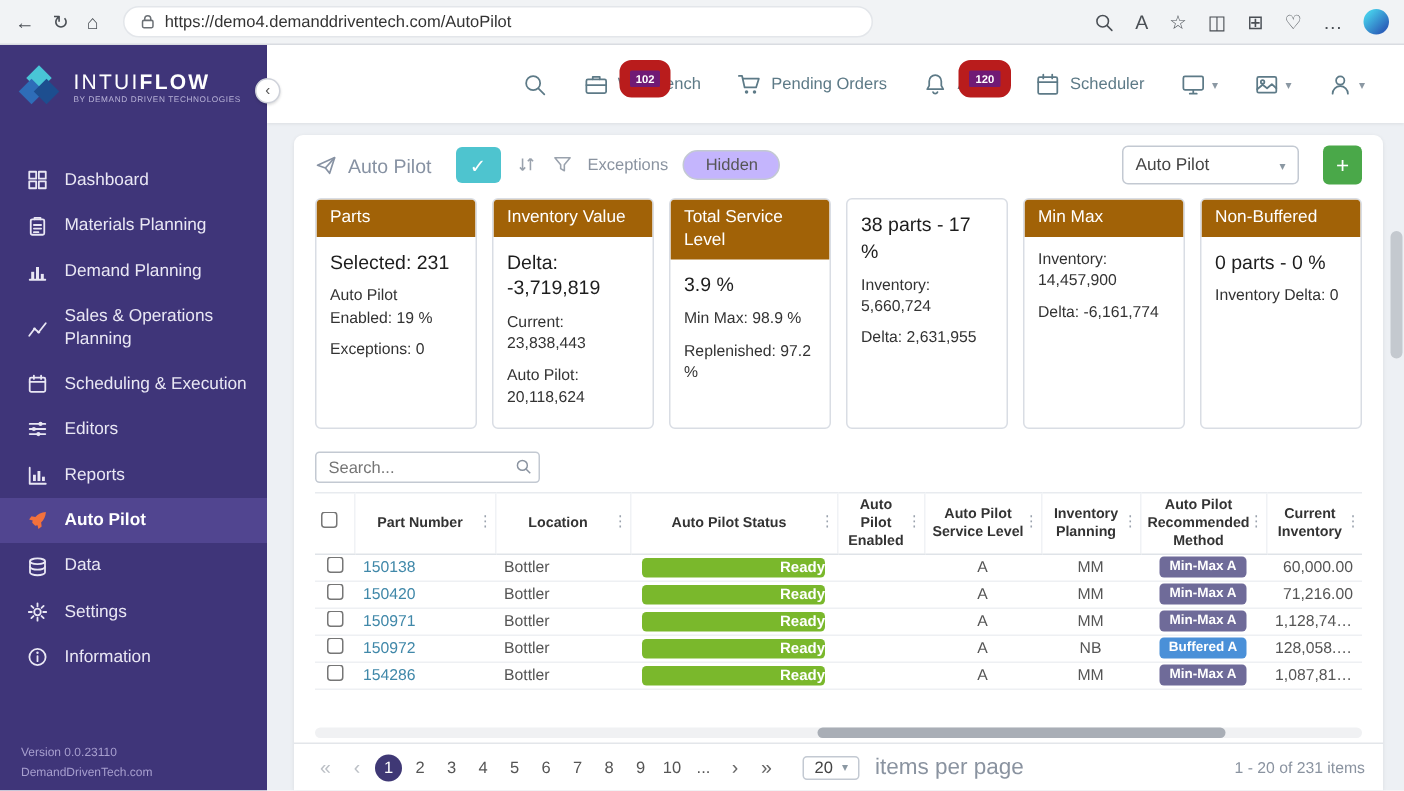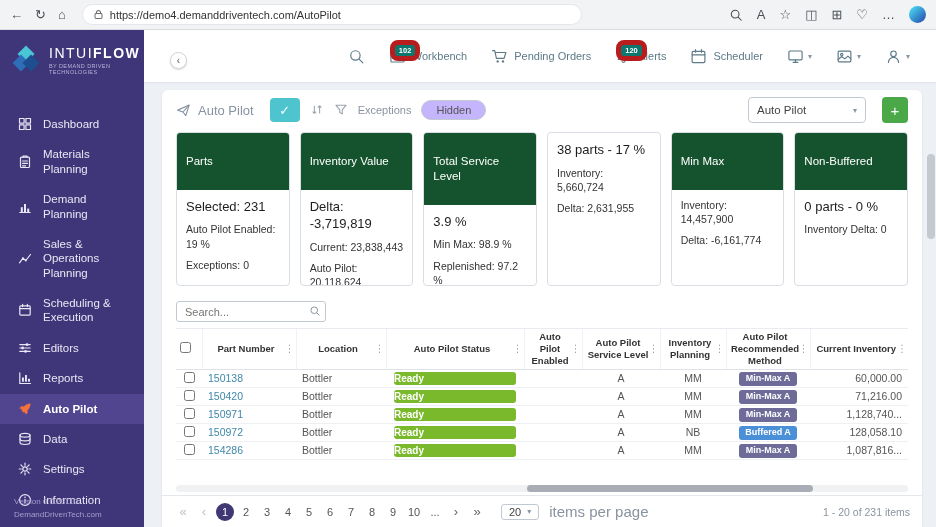--- a/index.html
+++ b/index.html
@@ -13,21 +13,21 @@
   .address-bar{flex:1;max-width:500px;height:21px;background:#fff;border:1px solid #e3e6ea;border-radius:11px;display:flex;align-items:center;gap:6px;padding:0 10px;font-size:11px;color:#333;margin-left:4px;white-space:nowrap;overflow:hidden}
   .address-bar svg{stroke:#6b7075;fill:none;stroke-width:1.1;flex:none}
   .b-right{margin-left:auto;display:flex;align-items:center;gap:14px;color:#4a4f55}
   .b-right .hsvg{width:14px;height:14px;stroke:#4a4f55;fill:none;stroke-width:1.2}
   .avatar{width:17px;height:17px;border-radius:50%;background:linear-gradient(135deg,#45c7e8 20%,#2c63bb 80%)}
 
   
   .app{display:flex;height:497px;position:relative}
 
   
-  .sidebar{width:144px;background:#3f3579;color:#e9e7f4;position:relative;flex:none}
+  .sidebar{width:178px;background:#3f3579;color:#e9e7f4;position:relative;flex:none}
   .logo-row{display:flex;gap:9px;padding:15px 12px 10px 14px;align-items:center}
   .logo-mark{position:relative;width:26px;height:26px;flex:none}
   .logo-mark i{position:absolute;width:12px;height:12px;transform:rotate(45deg)}
   .lm1{left:6px;top:1px;background:#49c5d6}
   .lm2{left:1px;top:10px;background:#2e6db8}
   .lm3{left:11px;top:10px;background:#1d4e8f}
   .logo-t1{font-size:14px;letter-spacing:1.5px;color:#fff}
   .logo-t1 b{font-weight:bold}
   .logo-sub{font-size:5.5px;color:#b9b3d8;letter-spacing:.4px;margin-top:2px}
   .nav{margin-top:24px}
@@ -37,21 +37,21 @@
   .nav-item.active svg{color:#f4713c}
   .sidebar-footer{position:absolute;bottom:5px;left:14px;font-size:8px;color:#a79fce;line-height:1.6}
   .collapse-btn{position:absolute;left:170px;top:22px;width:17px;height:17px;border-radius:50%;background:#fff;border:1px solid #cfd2da;color:#555;font-size:10px;display:flex;align-items:center;justify-content:center;z-index:9;cursor:pointer;box-shadow:0 1px 2px rgba(0,0,0,.15)}
 
   
   .main{flex:1;display:flex;flex-direction:column;min-width:0}
   .app-header{height:52px;background:#fff;box-shadow:0 1px 2px rgba(0,0,0,.06);display:flex;align-items:center;justify-content:flex-end;gap:24px;padding-right:26px;position:relative;z-index:2}
   .hsvg{width:17px;height:17px;stroke:currentColor;fill:none;stroke-width:1.1;stroke-linecap:round;stroke-linejoin:round}
   .hnav{display:flex;align-items:center;gap:6px;font-size:11px;color:#5d7a87;cursor:pointer}
   .hicon{position:relative;color:#5d7a87}
-  .hbadge{position:absolute;top:-8px;left:1px;background:#0f766e;color:#fff;font-size:7.5px;font-weight:bold;padding:1px 4px;border-radius:8px;border:5px solid #b91c1c;line-height:1.2}
+  .hbadge{position:absolute;top:-8px;left:24px;background:#701a75;color:#fff;font-size:7.5px;font-weight:bold;padding:1px 4px;border-radius:8px;border:7px solid #b91c1c;line-height:1.2}
   .dd{display:flex;align-items:center;gap:4px;color:#5d7a87;cursor:pointer}
   .caret{font-size:8px;color:#8b98a3}
 
   .content{flex:1;background:#edf0f4;padding:8px 14px 0 18px;display:flex;min-height:0}
   .panel{flex:1;background:#fff;border-radius:6px 6px 0 0;box-shadow:0 1px 3px rgba(0,0,0,.08);display:flex;flex-direction:column;overflow:hidden}
 
   
   .toolbar{height:40px;display:flex;align-items:center;gap:10px;padding:0 14px;flex:none}
   .tb-title{display:flex;align-items:center;gap:7px;color:#8792a3;font-size:13px}
   .tb-title svg{width:15px;height:15px;stroke:#8792a3;fill:none;stroke-width:1.2;stroke-linejoin:round}
@@ -60,21 +60,21 @@
   .tb-ico svg{width:14px;height:14px;stroke:currentColor;fill:none;stroke-width:1.2;stroke-linejoin:round}
   .tb-label{font-size:11px;color:#8a93a0}
   .pill{border:1px solid #c3c9d2;border-radius:11px;padding:3px 14px;font-size:11px;color:#555;background:#c4b5fd;cursor:pointer}
   .tb-spacer{flex:1}
   .tb-select{display:flex;align-items:center;justify-content:space-between;width:118px;height:26px;border:1px solid #c3c9d2;border-radius:4px;padding:0 8px;font-size:11.5px;color:#444;cursor:pointer}
   .plus-btn{width:26px;height:26px;border-radius:4px;background:#4aa849;color:#fff;font-size:15px;display:flex;align-items:center;justify-content:center;cursor:pointer;margin-left:6px}
 
   
   .cards{display:flex;gap:10px;padding:2px 14px 10px;flex:none}
   .card{flex:1;border:1px solid #d9dde4;border-radius:4px;background:#fff;height:154px;overflow:hidden}
-  .card-h{background:#14532d;color:#fff;font-size:11.5px;padding:21px 9px;line-height:1.3}
+  .card-h{background:#a16207;color:#fff;font-size:11.5px;padding:5px 9px;line-height:1.3}
   .card-b{padding:8px 9px;font-size:10.5px;color:#333;line-height:1.35}
   .card-primary{font-size:13px;color:#1d1d1d;margin-bottom:7px}
   .card-line{margin-bottom:7px}
 
   
   .search-row{padding:5px 14px 6px;flex:none}
   .search-wrap{position:relative;width:150px}
   .search-wrap input{width:150px;height:21px;border:1px solid #c3c9d2;border-radius:3px;padding:0 22px 0 8px;font-size:11px;font-family:"Liberation Sans",sans-serif;color:#444;outline:none}
   .search-wrap svg{position:absolute;right:5px;top:4px;width:12px;height:12px;stroke:#8a93a0;fill:none;stroke-width:1.3}
 
@@ -82,21 +82,21 @@
   table{width:100%;border-collapse:collapse;table-layout:fixed}
   th{font-size:9.5px;font-weight:bold;color:#333;padding:2px 10px 2px 4px;border-bottom:1px solid #dfe3e8;border-top:1px solid #e8ebef;height:34px;vertical-align:middle;position:relative;text-align:center;line-height:1.25}
   th+th{border-left:1px solid #f0f2f5}
   .colmenu{position:absolute;right:1px;top:50%;transform:translateY(-50%);color:#9aa2ad;font-size:10px;font-weight:normal;cursor:pointer}
   td{font-size:10.5px;color:#555;padding:1px 6px;border-bottom:1px solid #eef0f3;height:18px;white-space:nowrap;overflow:hidden;text-overflow:ellipsis;text-align:center}
   td.c-left,th.c-left{text-align:left}
   td.c-right{text-align:right}
   .c-check{width:26px;text-align:center}
   input[type=checkbox]{width:11px;height:11px;accent-color:#888}
   a.pn{color:#4088a9;cursor:pointer}
-  .status{display:block;background:#7ab82c;color:#fff;font-size:10px;font-weight:bold;text-align:left;border-radius:3px;padding:1px 0;margin:0 2px}
+  .status{display:block;background:#7ab82c;color:#fff;font-size:10px;font-weight:bold;text-align:right;border-radius:3px;padding:1px 0;margin:0 2px}
   .method{display:inline-block;min-width:58px;text-align:center;border-radius:3px;color:#fff;font-size:9px;font-weight:bold;padding:2px 6px;line-height:1.1}
   .method.mm{background:#6f6b99}
   .method.buf{background:#4a90d8}
 
   
   .hscroll{margin:auto 14px 3px;height:7px;background:#f0f1f3;border-radius:4px;position:relative;flex:none}
   .hscroll .thumb{position:absolute;left:48%;width:39%;top:0;bottom:0;background:#a9aeb6;border-radius:4px;cursor:grab}
 
   
   .pager{border-top:1px solid #e3e6ea;height:32px;display:flex;align-items:center;gap:3px;padding:0 12px;font-size:11px;color:#666;flex:none}

